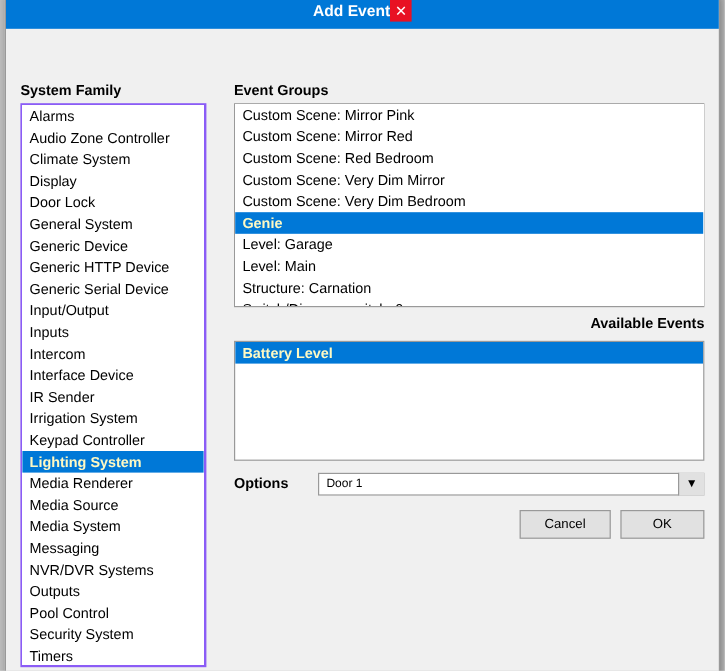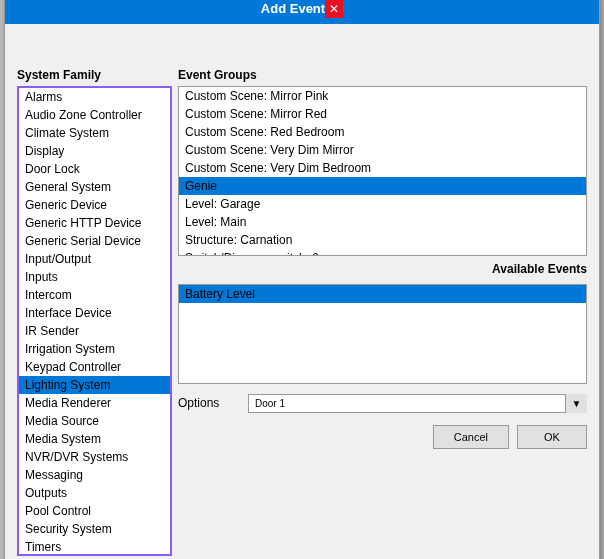--- a/index.html
+++ b/index.html
@@ -41,21 +41,21 @@
       display: flex;
       align-items: center;
       justify-content: center;
       border-radius: 0;
     }
     .dialog-body {
       padding: 10px 12px;
     }
     .columns {
       display: flex;
-      gap: 6px;
+      gap: 23px;
       margin-top: 34px;
     }
     .col-left {
       width: 155px;
       flex-shrink: 0;
     }
     .col-right {
       flex: 1;
     }
     .section-label {
@@ -74,21 +74,22 @@
     }
     .list-item {
       padding: 2px 6px;
       cursor: pointer;
       white-space: nowrap;
       font-size: 12px;
       color: #000;
     }
     .list-item.selected {
       background: #0078d7;
-      color: #000000;
+      color: #fef9c3;
+      font-weight: bold;
     }
     .event-groups-box {
       border: 1px solid #999;
       background: white;
       height: 170px;
       overflow-y: auto;
     }
     .available-events-box {
       border: 1px solid #999;
       background: white;
@@ -97,21 +98,21 @@
       margin-top: 4px;
     }
     .options-row {
       display: flex;
       align-items: center;
       margin-top: 10px;
       gap: 10px;
     }
     .options-label {
       font-size: 12px;
-      font-weight: 400;
+      font-weight: 700;
       width: 60px;
     }
     .dropdown-wrapper {
       flex: 1;
       position: relative;
     }
     .dropdown-wrapper select {
       width: 100%;
       padding: 3px 24px 3px 6px;
       font-size: 10px;
@@ -183,22 +184,22 @@
             <div class="list-item">Inputs</div>
             <div class="list-item">Intercom</div>
             <div class="list-item">Interface Device</div>
             <div class="list-item">IR Sender</div>
             <div class="list-item">Irrigation System</div>
             <div class="list-item">Keypad Controller</div>
             <div class="list-item selected">Lighting System</div>
             <div class="list-item">Media Renderer</div>
             <div class="list-item">Media Source</div>
             <div class="list-item">Media System</div>
+            <div class="list-item">Messaging</div>
             <div class="list-item">NVR/DVR Systems</div>
-            <div class="list-item">Messaging</div>
             <div class="list-item">Outputs</div>
             <div class="list-item">Pool Control</div>
             <div class="list-item">Security System</div>
             <div class="list-item">Timers</div>
             <div class="list-item">Tuner</div>
           </div>
       </div>
       <div class="col-right right-content">
         <div class="section-label">Event Groups</div>
         <div class="event-groups-box" id="eventGroupsList">

